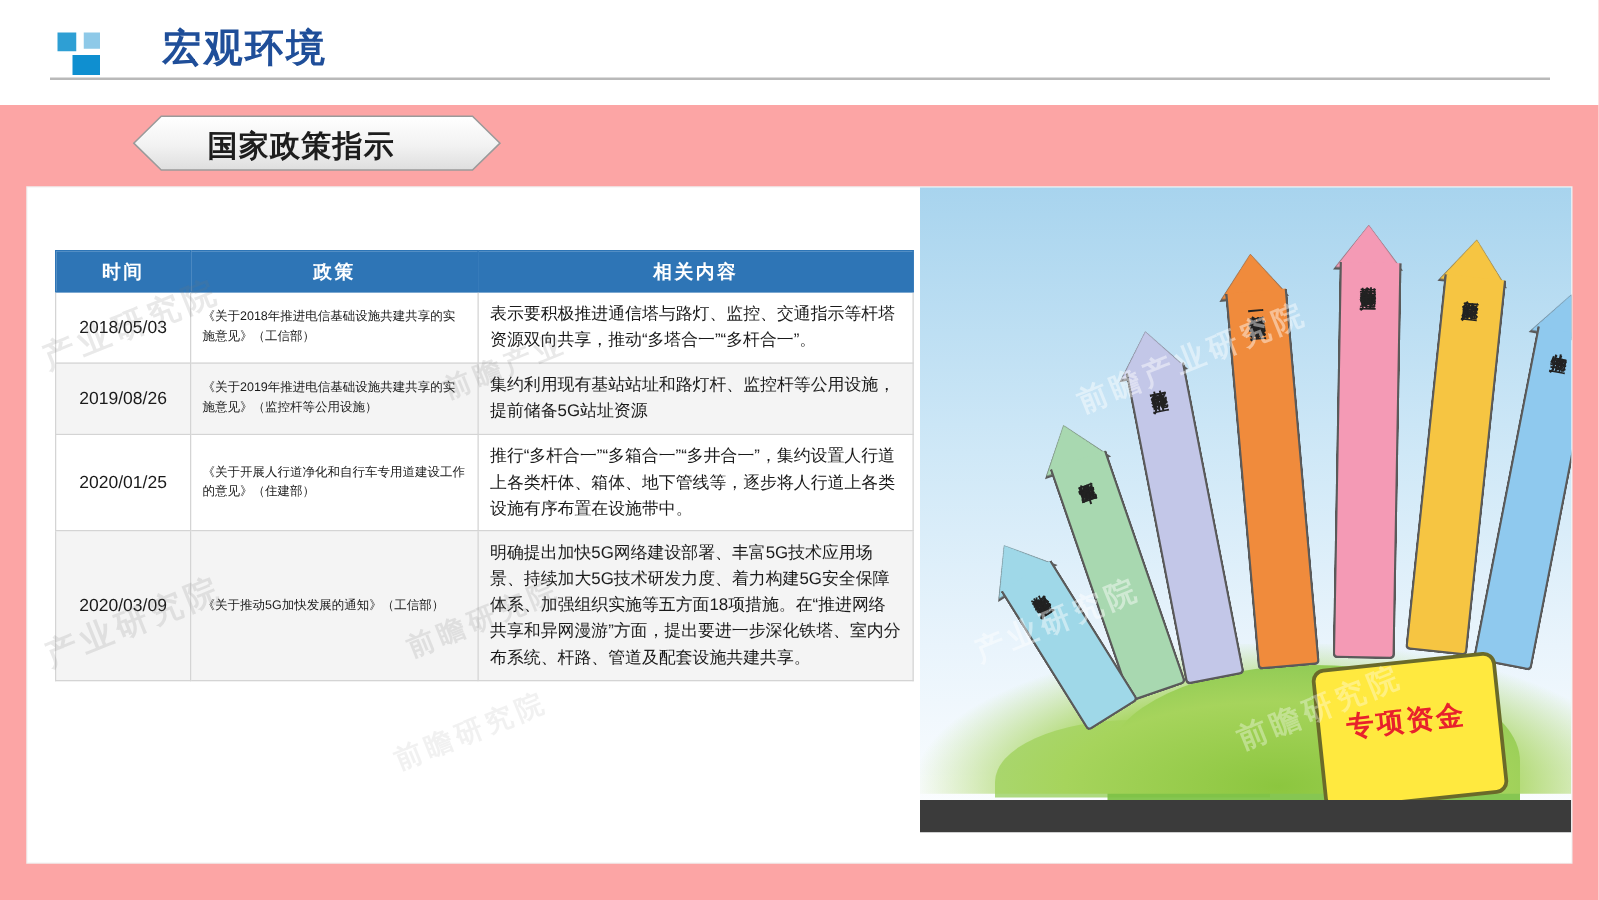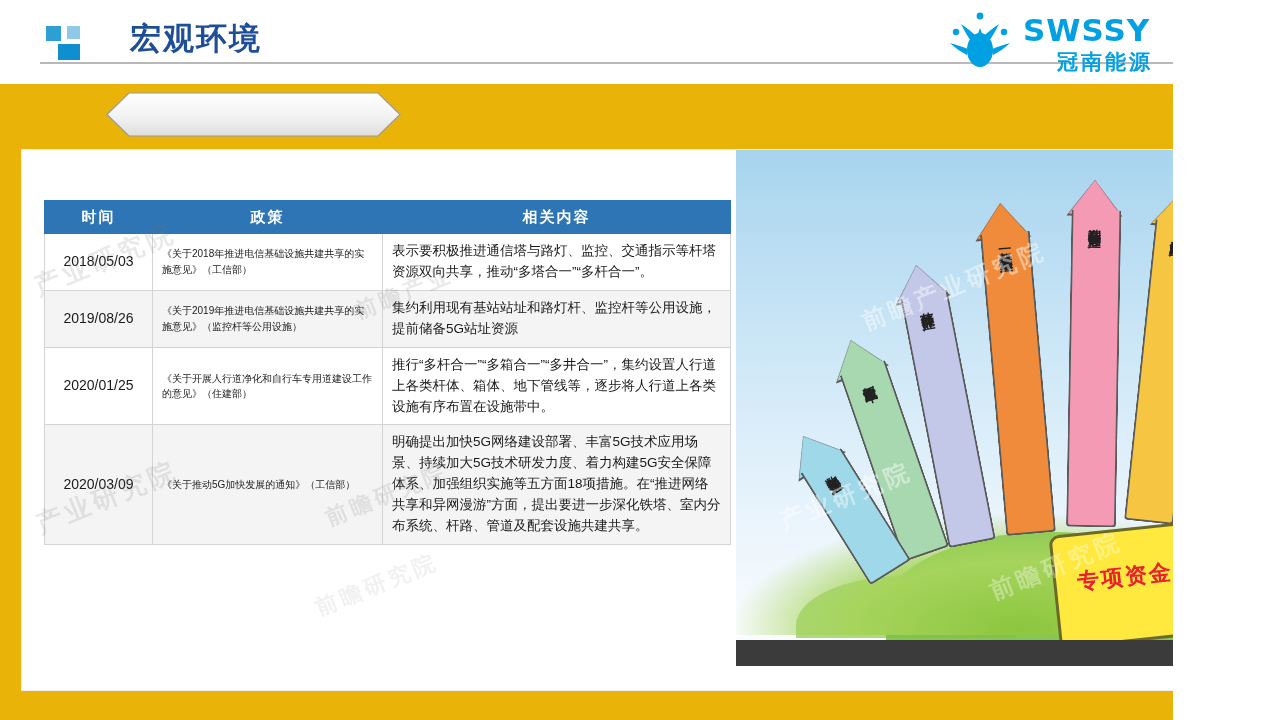--- a/index.html
+++ b/index.html
@@ -10,23 +10,23 @@
     width: 1279px;
     height: 720px;
     background: #ffffff;
     font-family: "Liberation Sans", sans-serif;
     overflow: hidden;
     position: relative;
   }
   .slide {
     position: absolute;
     left: 0; top: 0;
-    width: 1173px;
+    width: 1279px;
     height: 720px;
-    background: #eab308;
+    background: #fca5a5;
     overflow: hidden;
   }
 
   
   .header {
     position: absolute;
     left: 0; top: 0;
     width: 1279px;
     height: 84px;
     background: #ffffff;
@@ -343,50 +343,34 @@
 
   <div class="header">
     <div class="logo-squares">
       <div class="sq sq1"></div>
       <div class="sq sq2"></div>
       <div class="sq sq3"></div>
     </div>
     <div class="page-title">宏观环境</div>
     <div class="header-rule"></div>
 
-    <div class="brand">
-      <svg class="brand-mark" viewBox="0 0 66 62">
-        <g fill="#00a0e2">
-          <ellipse cx="33" cy="40" rx="13" ry="17"></ellipse>
-          <path d="M33 18 C30 26 29 30 29 34 L37 34 C37 30 36 26 33 18 Z"></path>
-          <path d="M14 14 C18 22 21 27 24 31 L29 26 C25 22 20 18 14 14 Z"></path>
-          <path d="M52 14 C48 22 45 27 42 31 L37 26 C41 22 46 18 52 14 Z"></path>
-          <path d="M3 33 C10 35 16 37 21 39 L20 45 C14 42 8 38 3 33 Z"></path>
-          <path d="M63 33 C56 35 50 37 45 39 L46 45 C52 42 58 38 63 33 Z"></path>
-          <circle cx="9" cy="22" r="3.2"></circle>
-          <circle cx="57" cy="22" r="3.2"></circle>
-          <circle cx="33" cy="6" r="3.4"></circle>
-        </g>
-      </svg>
-      <div class="brand-name">SWSSY</div>
-      <div class="brand-sub">冠南能源</div>
-    </div>
   </div>
 
   <div class="ribbon">
     <svg width="295" height="45" viewBox="0 0 295 45">
       <defs>
         <linearGradient id="rg" x1="0" y1="0" x2="0" y2="1">
           <stop offset="0%" stop-color="#ffffff"></stop>
           <stop offset="55%" stop-color="#f2f2f2"></stop>
           <stop offset="100%" stop-color="#dedede"></stop>
         </linearGradient>
       </defs>
       <path d="M23 1 L272 1 L294 22.5 L272 44 L23 44 L1 22.5 Z" fill="url(#rg)" stroke="#9a9a9a" stroke-width="1.2"></path>
     </svg>
+    <div class="ribbon-label">国家政策指示</div>
   </div>
 
   <div class="card">
 
 
     <table class="policy">
       <colgroup>
         <col style="width:108px">
         <col style="width:230px">
         <col style="width:348px">

